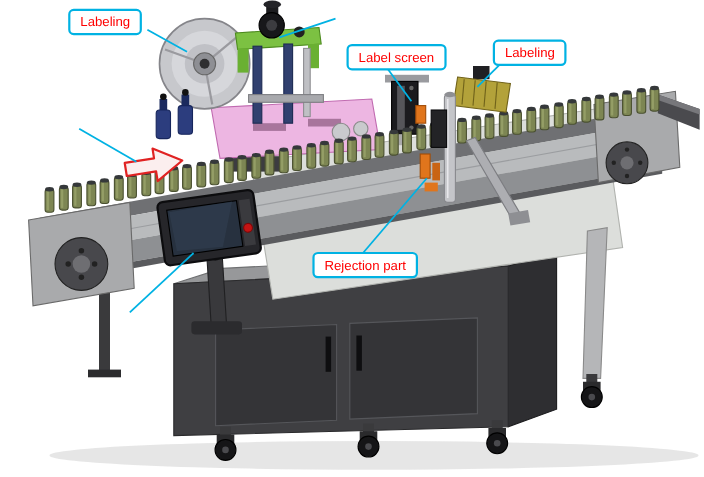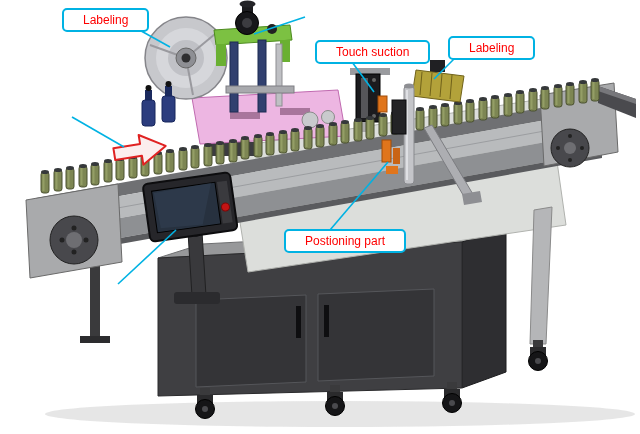--- a/index.html
+++ b/index.html
@@ -1,21 +1,21 @@
 <!DOCTYPE html>
 <html><head>
 <meta charset="utf-8">
 <style>
   html,body{margin:0;padding:0;background:#fff;}
   .stage{position:relative;width:640px;height:434px;background:#ffffff;overflow:hidden;
          font-family:"Liberation Sans",sans-serif;}
   .stage svg{position:absolute;left:0;top:0;}
   .callout{position:absolute;z-index:2;background:#ffffff;border:2px solid #00b2e3;
            border-radius:5px;color:#fe0000;font-size:12px;line-height:14px;
-           padding:3px 19px;white-space:nowrap;}
+           padding:3px 9px;white-space:nowrap;}
 </style>
 </head>
 <body>
 
 <div class="stage">
 
   <svg width="640" height="434" viewBox="0 0 640 434">
     <defs>
       <g id="roller">
         <rect x="-4" y="-21" width="8" height="21" rx="2.5" fill="#7d8653" stroke="#4a5030" stroke-width="1"></rect>
@@ -226,21 +226,21 @@
       <line x1="455" y1="58" x2="434" y2="79"></line>
       <line x1="72" y1="117" x2="124" y2="147"></line>
       <line x1="330" y1="230" x2="388" y2="162"></line>
       <line x1="118" y1="284" x2="176" y2="230"></line>
     </g>
   </svg>
 
   <div class="callout" style="left:62px;top:8px">Labeling</div>
 
 
-  <div class="callout" style="left:315px;top:40px">Touch suction</div>
+  <div class="callout" style="left:315px;top:40px">Label screen</div>
 
   <div class="callout" style="left:448px;top:36px">Labeling</div>
 
 
-  <div class="callout" style="left:284px;top:229px">Postioning part</div>
+  <div class="callout" style="left:284px;top:229px">Rejection part</div>
 
 
 </div>
 
 </body></html>

